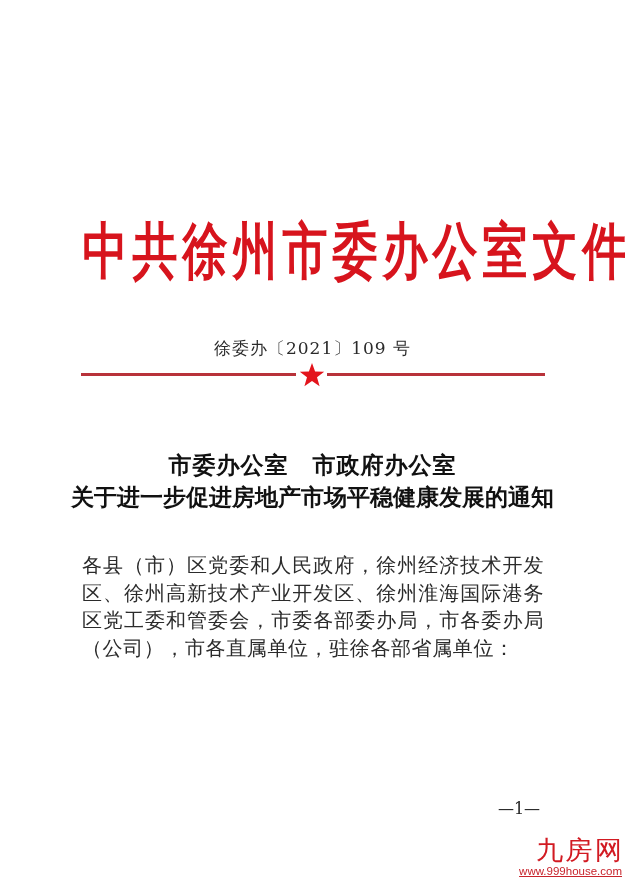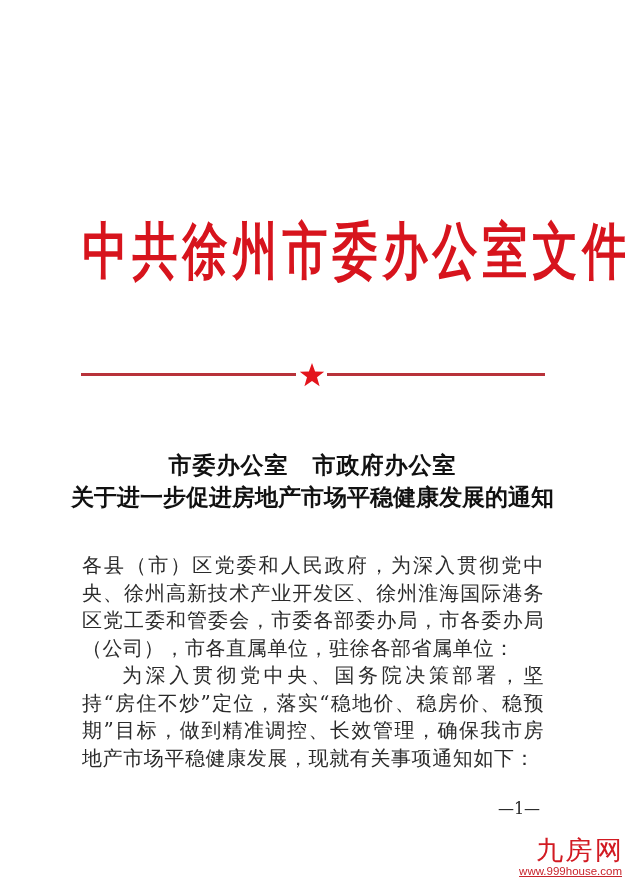--- a/index.html
+++ b/index.html
@@ -143,33 +143,33 @@
     <span>州</span>
     <span>市</span>
     <span>委</span>
     <span>办</span>
     <span>公</span>
     <span>室</span>
     <span>文</span>
     <span>件</span>
   </div>
 
+  <div class="doc-number">徐委办〔2021〕109 号</div>
 
   <div class="red-line left"></div>
   <svg class="star" viewBox="0 0 26 26">
     <polygon points="13,1 16.1,9.6 25.2,9.7 18,15.3 20.6,24.2 13,19 5.4,24.2 8,15.3 0.8,9.7 9.9,9.6" fill="#e3141c"></polygon>
   </svg>
   <div class="red-line right"></div>
 
   <div class="subtitle l2">关于进一步促进房地产市场平稳健康发展的通知</div>
   <div class="subtitle l1">市委办公室　市政府办公室</div>
 
   <div class="body-text">
-    <p>各县（市）区党委和人民政府，为深入贯彻党中央、徐州高新技术产业开发区、徐州淮海国际港务区党工委和管委会，市委各部委办局，市各委办局（公司），市各直属单位，驻徐各部省属单位：</p>
-    <p class="indent">为深入贯彻党中央、国务院决策部署，坚持“房住不炒”定位，落实“稳地价、稳房价、稳预期”目标，做到精准调控、长效管理，确保我市房地产市场平稳健康发展，现就有关事项通知如下：</p>
+    <p>各县（市）区党委和人民政府，徐州经济技术开发区、徐州高新技术产业开发区、徐州淮海国际港务区党工委和管委会，市委各部委办局，市各委办局（公司），市各直属单位，驻徐各部省属单位：</p>
   </div>
 
   <div class="page-number">—1—</div>
 
   <div class="watermark">
     <div class="watermark-logo">九房网</div>
     <div class="watermark-url">www.999house.com</div>
   </div>
 
 </div>

